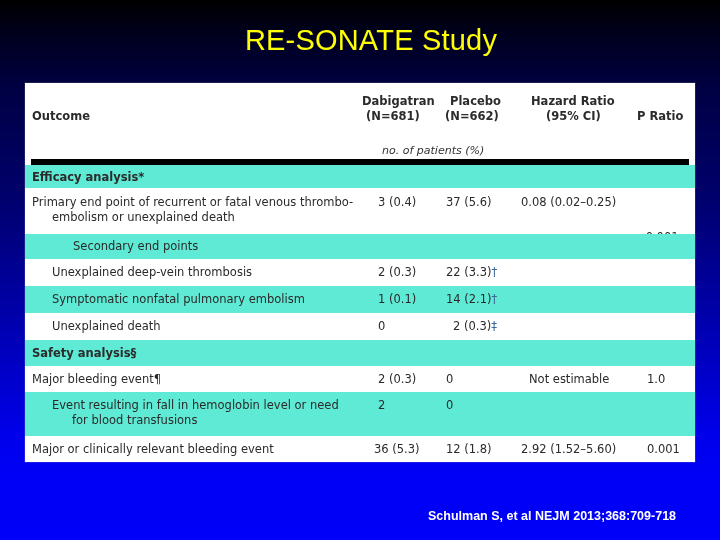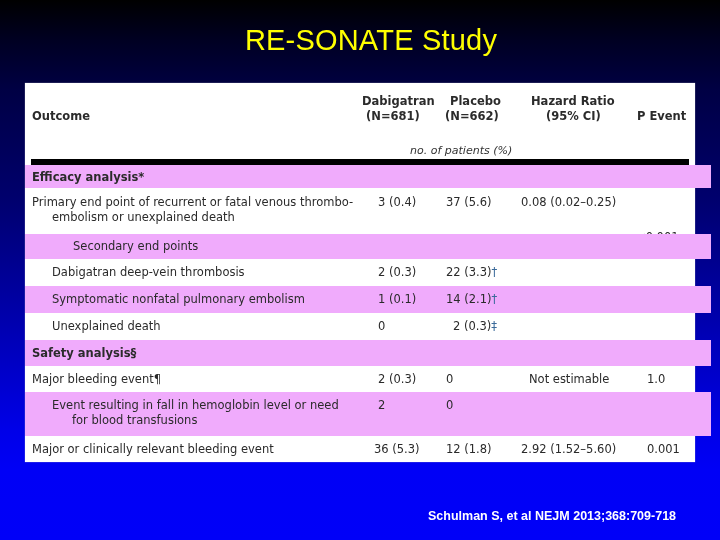--- a/index.html
+++ b/index.html
@@ -42,36 +42,36 @@
       width: 670px;
       font-family: "DejaVu Sans", sans-serif;
       color: #2a2a2a;
       font-size: 11.5px;
     }
     .row {
       position: absolute;
       left: 0;
       width: 670px;
     }
-    .row.tan { background: #f0abfc; padding-left: 16px; }
+    .row.tan { background: #5eead4; }
     .cell {
       position: absolute;
       white-space: nowrap;
       line-height: 14px;
     }
     .hdr {
       font-weight: bold;
       color: #2b2b2b;
       font-size: 11.5px;
     }
     .section {
       font-weight: bold;
       color: #2b2b2b;
     }
-    .sub { font-style: italic; color: #333; font-size: 11px; margin-left: 28px; }
+    .sub { font-style: italic; color: #333; font-size: 11px; }
     .dagger { color: #3a6a9a; }
     .rule {
       position: absolute;
       left: 6px;
       top: 76px;
       width: 658px;
       height: 6px;
       background: #000;
     }
     .citation {
@@ -93,21 +93,21 @@
 <div class="table-panel">
   <div class="tbl">
 
     <div class="cell hdr" style="left:7px; top:26px;">Outcome</div>
     <div class="cell hdr" style="left:337px; top:11px;">Dabigatran</div>
     <div class="cell hdr" style="left:341px; top:26px;">(N=681)</div>
     <div class="cell hdr" style="left:425px; top:11px;">Placebo</div>
     <div class="cell hdr" style="left:420px; top:26px;">(N=662)</div>
     <div class="cell hdr" style="left:506px; top:11px;">Hazard Ratio</div>
     <div class="cell hdr" style="left:521px; top:26px;">(95% CI)</div>
-    <div class="cell hdr" style="left:612px; top:26px;">P Event</div>
+    <div class="cell hdr" style="left:612px; top:26px;">P Ratio</div>
     <div class="cell sub" style="left:357px; top:61px;">no. of patients (%)</div>
 
     <div class="rule"></div>
 
     <div class="row tan" style="top:82px; height:23px;">
       <div class="cell section" style="left:7px; top:5px;">Efficacy analysis*</div>
     </div>
 
     <div class="row" style="top:105px; height:46px;">
       <div class="cell" style="left:27px; top:22px;">embolism or unexplained death</div>
@@ -116,21 +116,21 @@
       <div class="cell" style="left:421px; top:7px;">37 (5.6)</div>
       <div class="cell" style="left:496px; top:7px;">0.08 (0.02–0.25)</div>
       <div class="cell" style="left:611px; top:7px;margin-top:35px;">&lt;0.001</div>
     </div>
 
     <div class="row tan" style="top:151px; height:25px;">
       <div class="cell" style="left:7px; top:5px;margin-left:41px;">Secondary end points</div>
     </div>
 
     <div class="row" style="top:176px; height:27px;">
-      <div class="cell" style="left:27px; top:6px;">Dabigatran deep-vein thrombosis</div>
+      <div class="cell" style="left:27px; top:6px;">Unexplained deep-vein thrombosis</div>
       <div class="cell" style="left:353px; top:6px;">2 (0.3)</div>
       <div class="cell" style="left:421px; top:6px;"><span>22 (3.3)</span><span class="dagger">†</span></div>
     </div>
 
     <div class="row tan" style="top:203px; height:27px;">
       <div class="cell" style="left:27px; top:6px;">Symptomatic nonfatal pulmonary embolism</div>
       <div class="cell" style="left:353px; top:6px;">1 (0.1)</div>
       <div class="cell" style="left:421px; top:6px;"><span>14 (2.1)</span><span class="dagger">†</span></div>
     </div>
 

